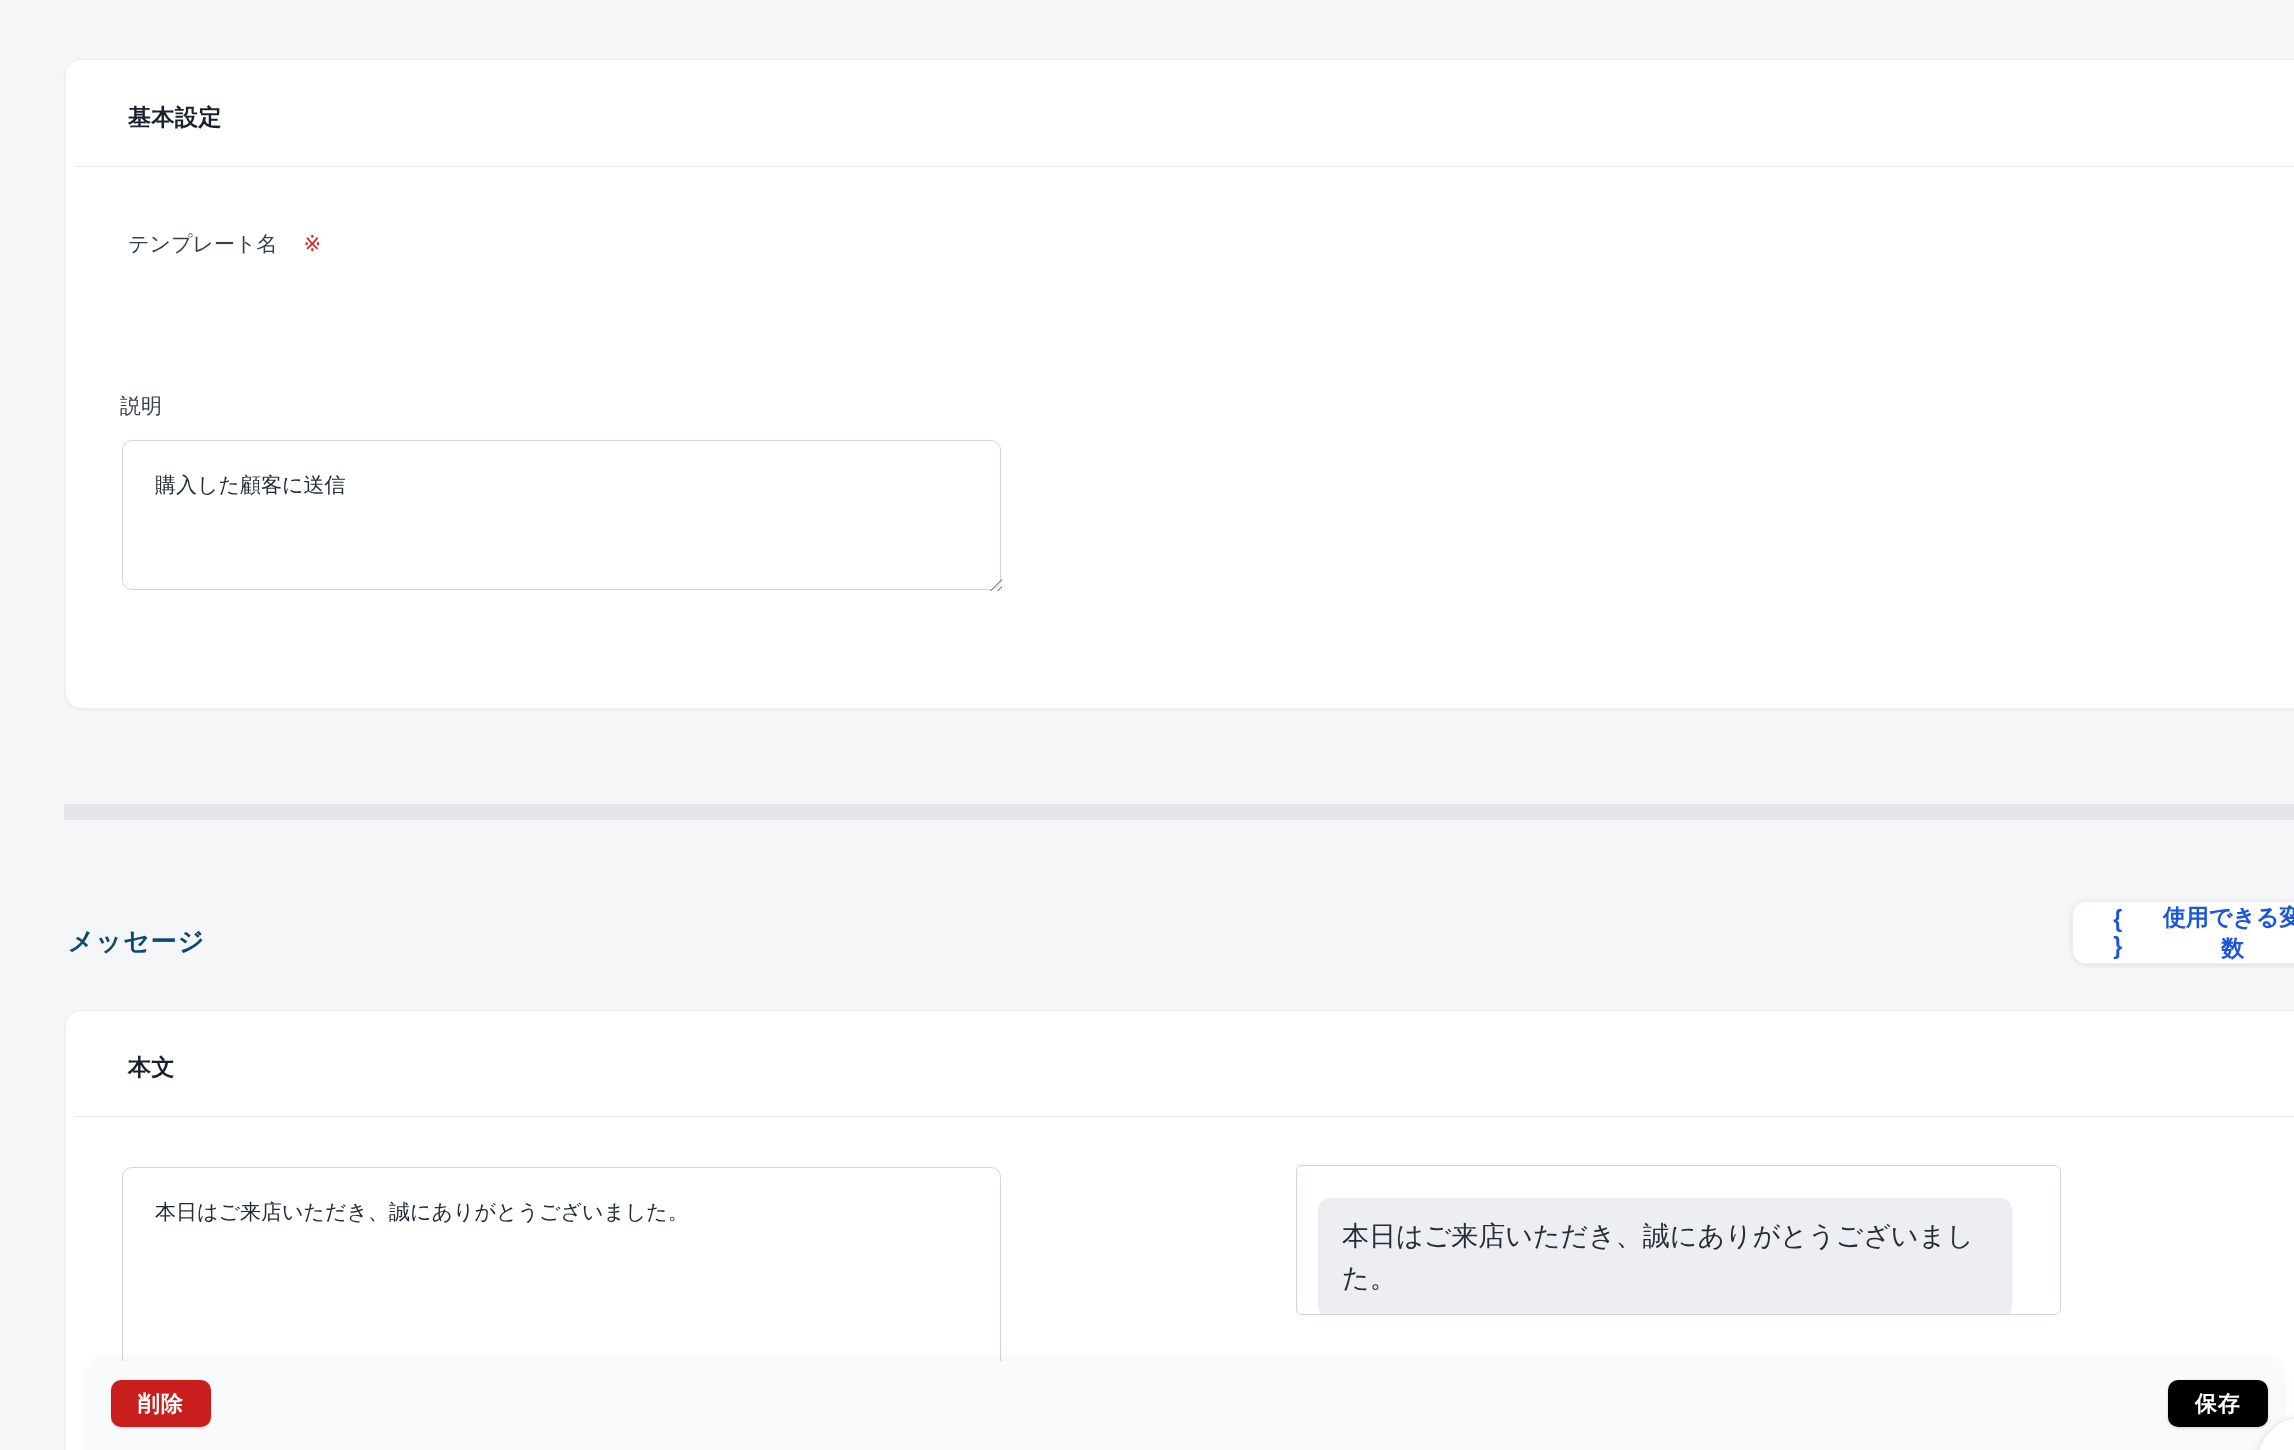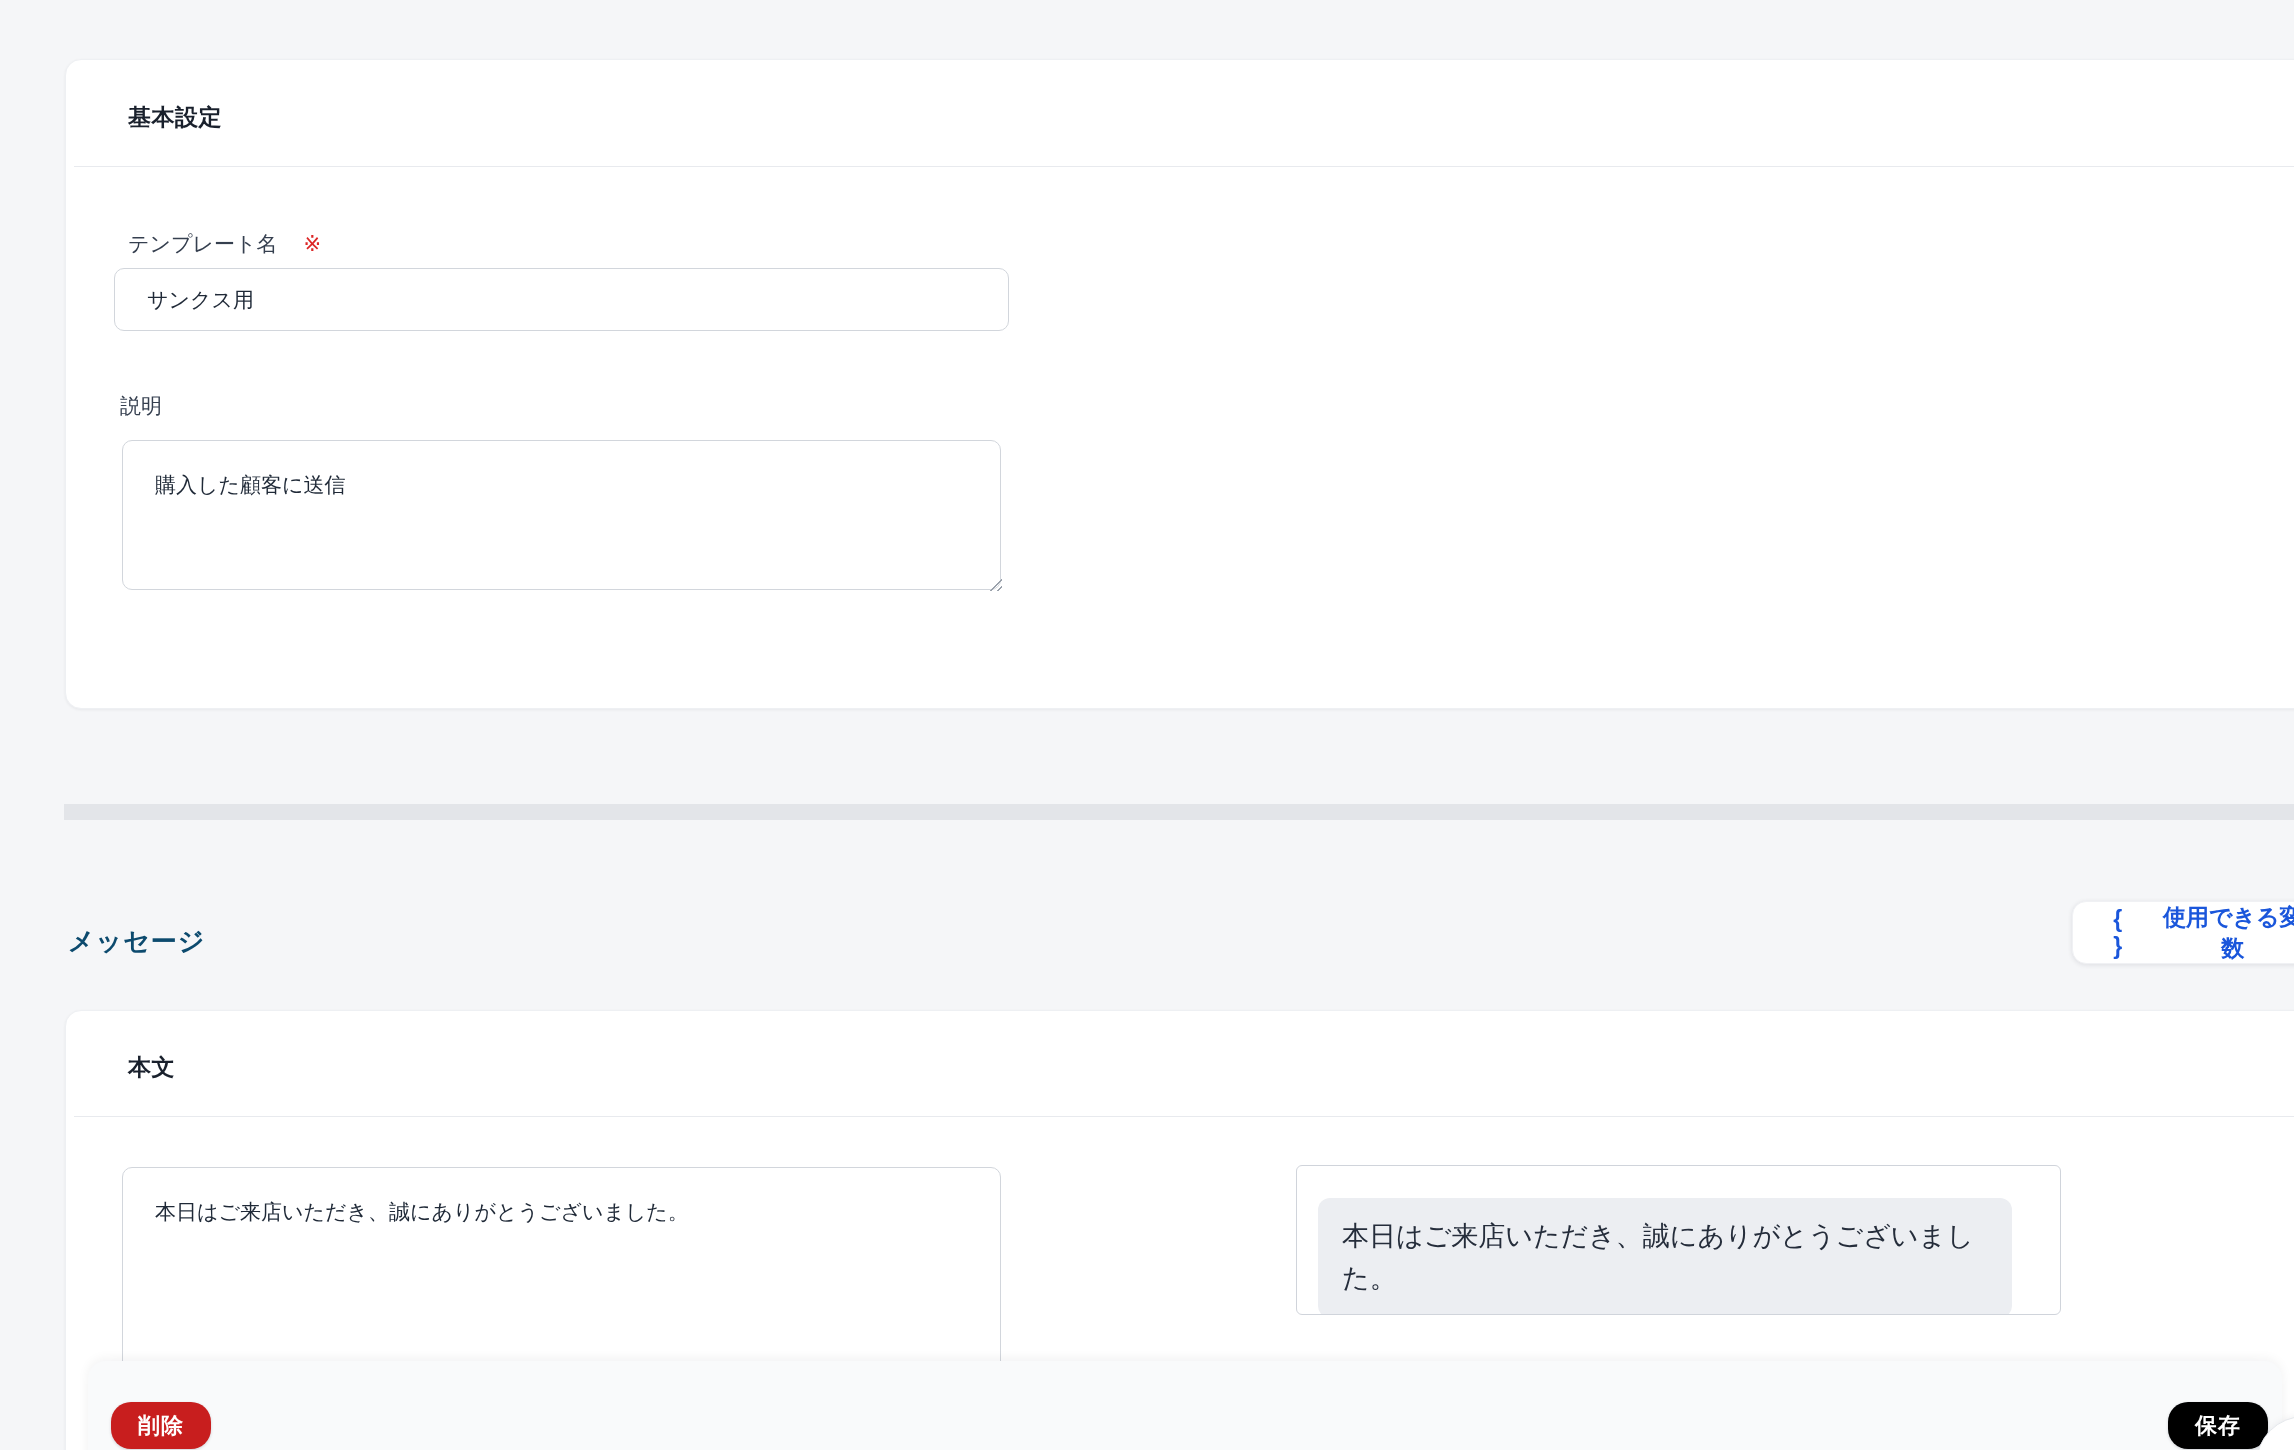--- a/index.html
+++ b/index.html
@@ -116,26 +116,25 @@
   
   .action-footer {
     position: absolute; left: 72px; right: 28px; top: 1345px; height: 110px;
     background: #f9fafb;
     border-radius: 18px 18px 0 0;
     box-shadow: 0 -2px 12px rgba(15,23,42,0.06);
     z-index: 10;
   }
   .btn {
     position: absolute; top: 19px; height: 47px;
-    border: none; border-radius: 20px;
+    border: none; border-radius: 10px;
     font-family: inherit; font-size: 22px; font-weight: 700; color: #ffffff;
     padding: 0 27px; cursor: pointer;
     box-shadow: 0 1px 3px rgba(15,23,42,0.18);
     letter-spacing: 1px;
-    margin-top: 22px;
   }
   .btn-delete { left: 23px; background: #c81e1e; }
   .btn-save   { right: 14px; background: #000000; }
 
   
   .fab-peek {
     position: absolute; right: -42px; bottom: -46px;
     width: 96px; height: 96px; border-radius: 50%;
     background: #fff; border: 1px solid #e5e8ec;
     box-shadow: 0 2px 10px rgba(15,23,42,0.10);
@@ -148,21 +147,20 @@
 <div class="page">
 
   <section class="card card-basic">
     <div class="card-header">
       <h2 class="card-title">基本設定</h2>
     </div>
 
     <label class="field-label lbl-template">
       <span>テンプレート名</span><span class="req-mark">※</span>
     </label>
-    <input class="text-input" type="text" value="サンクス用" style="">
 
     <label class="field-label lbl-desc">説明</label>
     <div class="textarea-wrap">
       <textarea class="ta" style="">購入した顧客に送信</textarea>
       <span class="resize-grip"></span>
     </div>
   </section>
 
   <div class="section-divider"></div>
 

